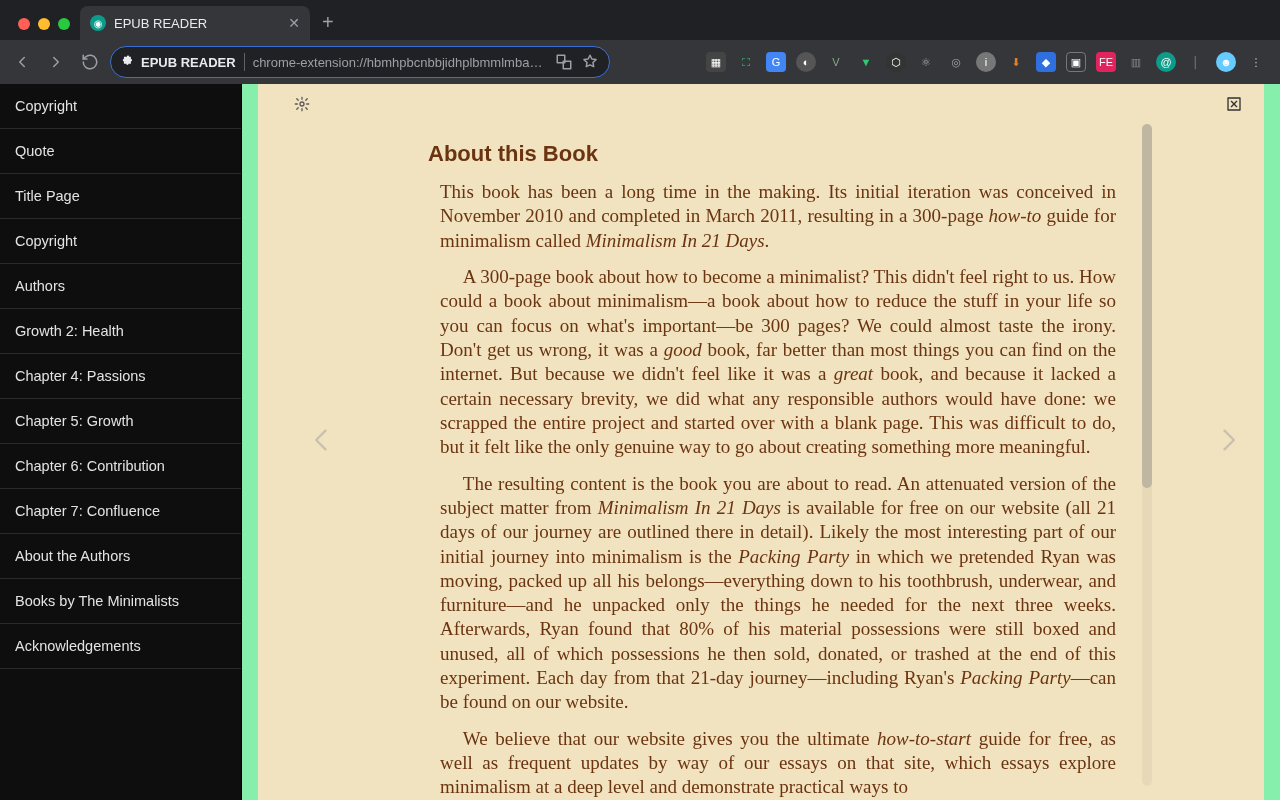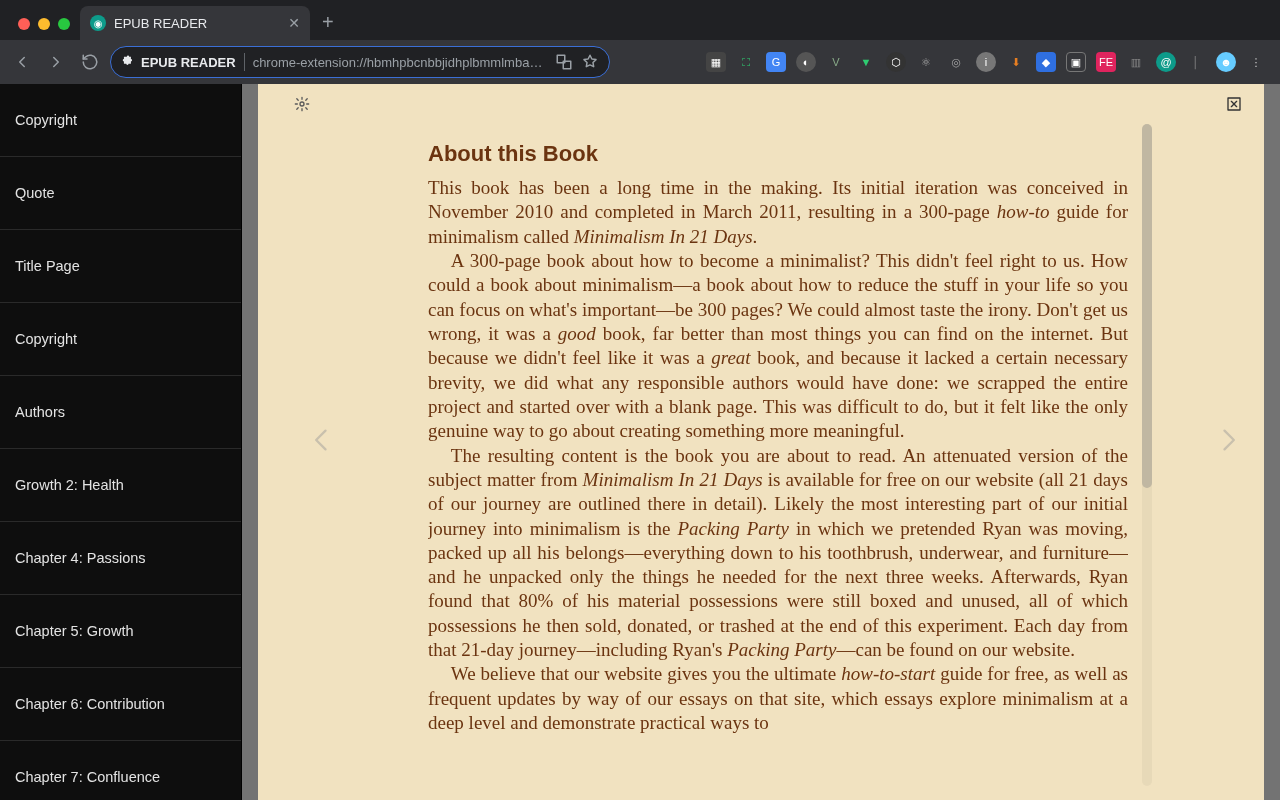--- a/index.html
+++ b/index.html
@@ -27,37 +27,37 @@
   .omnibox .ext-badge svg { width: 14px; height: 14px; }
   .omnibox .sep { width: 1px; height: 18px; background: #5f6368; }
   .omnibox .url { color: #9aa0a6; flex: 1; white-space: nowrap; overflow: hidden; text-overflow: ellipsis; }
   .omni-icon { width:18px; height:18px; display:flex; align-items:center; justify-content:center; color:#9aa0a6; }
   .ext-icons { margin-left: auto; display: flex; gap: 10px; align-items: center; padding-right: 6px; }
   .ext { width: 20px; height: 20px; border-radius: 4px; display:flex; align-items:center; justify-content:center; font-size:11px; color:#fff; }
 
   
   .app { position: absolute; top: 84px; left: 0; right: 0; bottom: 0; display: flex; background: #000; }
   .sidebar { width: 242px; background: #0e0e0e; overflow-y: auto; border-right: 1px solid #000; }
-  .toc-item { padding: 28px 15px; color: #e3e3e3; font-size: 14.5px; border-bottom: 1px solid #2a2a2a; cursor: pointer; }
-
-  .reader { flex: 1; position: relative; background: #737373; display: flex; }
+  .toc-item { padding: 14px 15px; color: #e3e3e3; font-size: 14.5px; border-bottom: 1px solid #2a2a2a; cursor: pointer; }
+
+  .reader { flex: 1; position: relative; background: #86efac; display: flex; }
   .reader-inner { position: absolute; left: 16px; right: 16px; top: 0; bottom: 0; background: #f1e2c0; }
   .gear { position: absolute; top: 12px; left: 36px; color: #5a5a5a; cursor: pointer; }
   .gear svg { width: 16px; height: 16px; }
   .close-panel { position: absolute; top: 12px; right: 22px; color: #333; cursor: pointer; }
   .close-panel svg { width: 16px; height: 16px; }
   .nav-arrow { position: absolute; top: 50%; transform: translateY(-50%); color: #c9c0ad; cursor: pointer; }
   .nav-arrow svg { width: 28px; height: 28px; stroke-width: 2.5; }
   .nav-arrow.prev { left: 50px; }
   .nav-arrow.next { right: 22px; }
 
   .page-wrap { position: absolute; left: 170px; top: 56px; width: 700px; bottom: 0; overflow: hidden; }
   .page { color: #6b3410; font-family: Georgia, 'Times New Roman', serif; font-size: 19px; line-height: 1.28; }
   .page h2 { font-size: 22px; font-weight: 700; margin-bottom: 8px; font-family: -apple-system, Helvetica, Arial, sans-serif; }
-  .page p { text-align: justify; margin: 0; }
+  .page p { text-align: justify; margin: 12px; }
   .page p.indent { text-indent: 1.2em; }
   .page em { font-style: italic; }
 
   .vscroll-track { position:absolute; top:40px; bottom:14px; right:112px; width:10px; background: rgba(0,0,0,0.04); border-radius:5px; }
   .vscroll-thumb { position:absolute; top:0; width:100%; height:55%; background: rgba(120,120,120,0.35); border-radius:5px; }
 
   
   .stroke { fill:none; stroke:currentColor; stroke-width:2; stroke-linecap:round; stroke-linejoin:round; }
 </style>
 </head>

